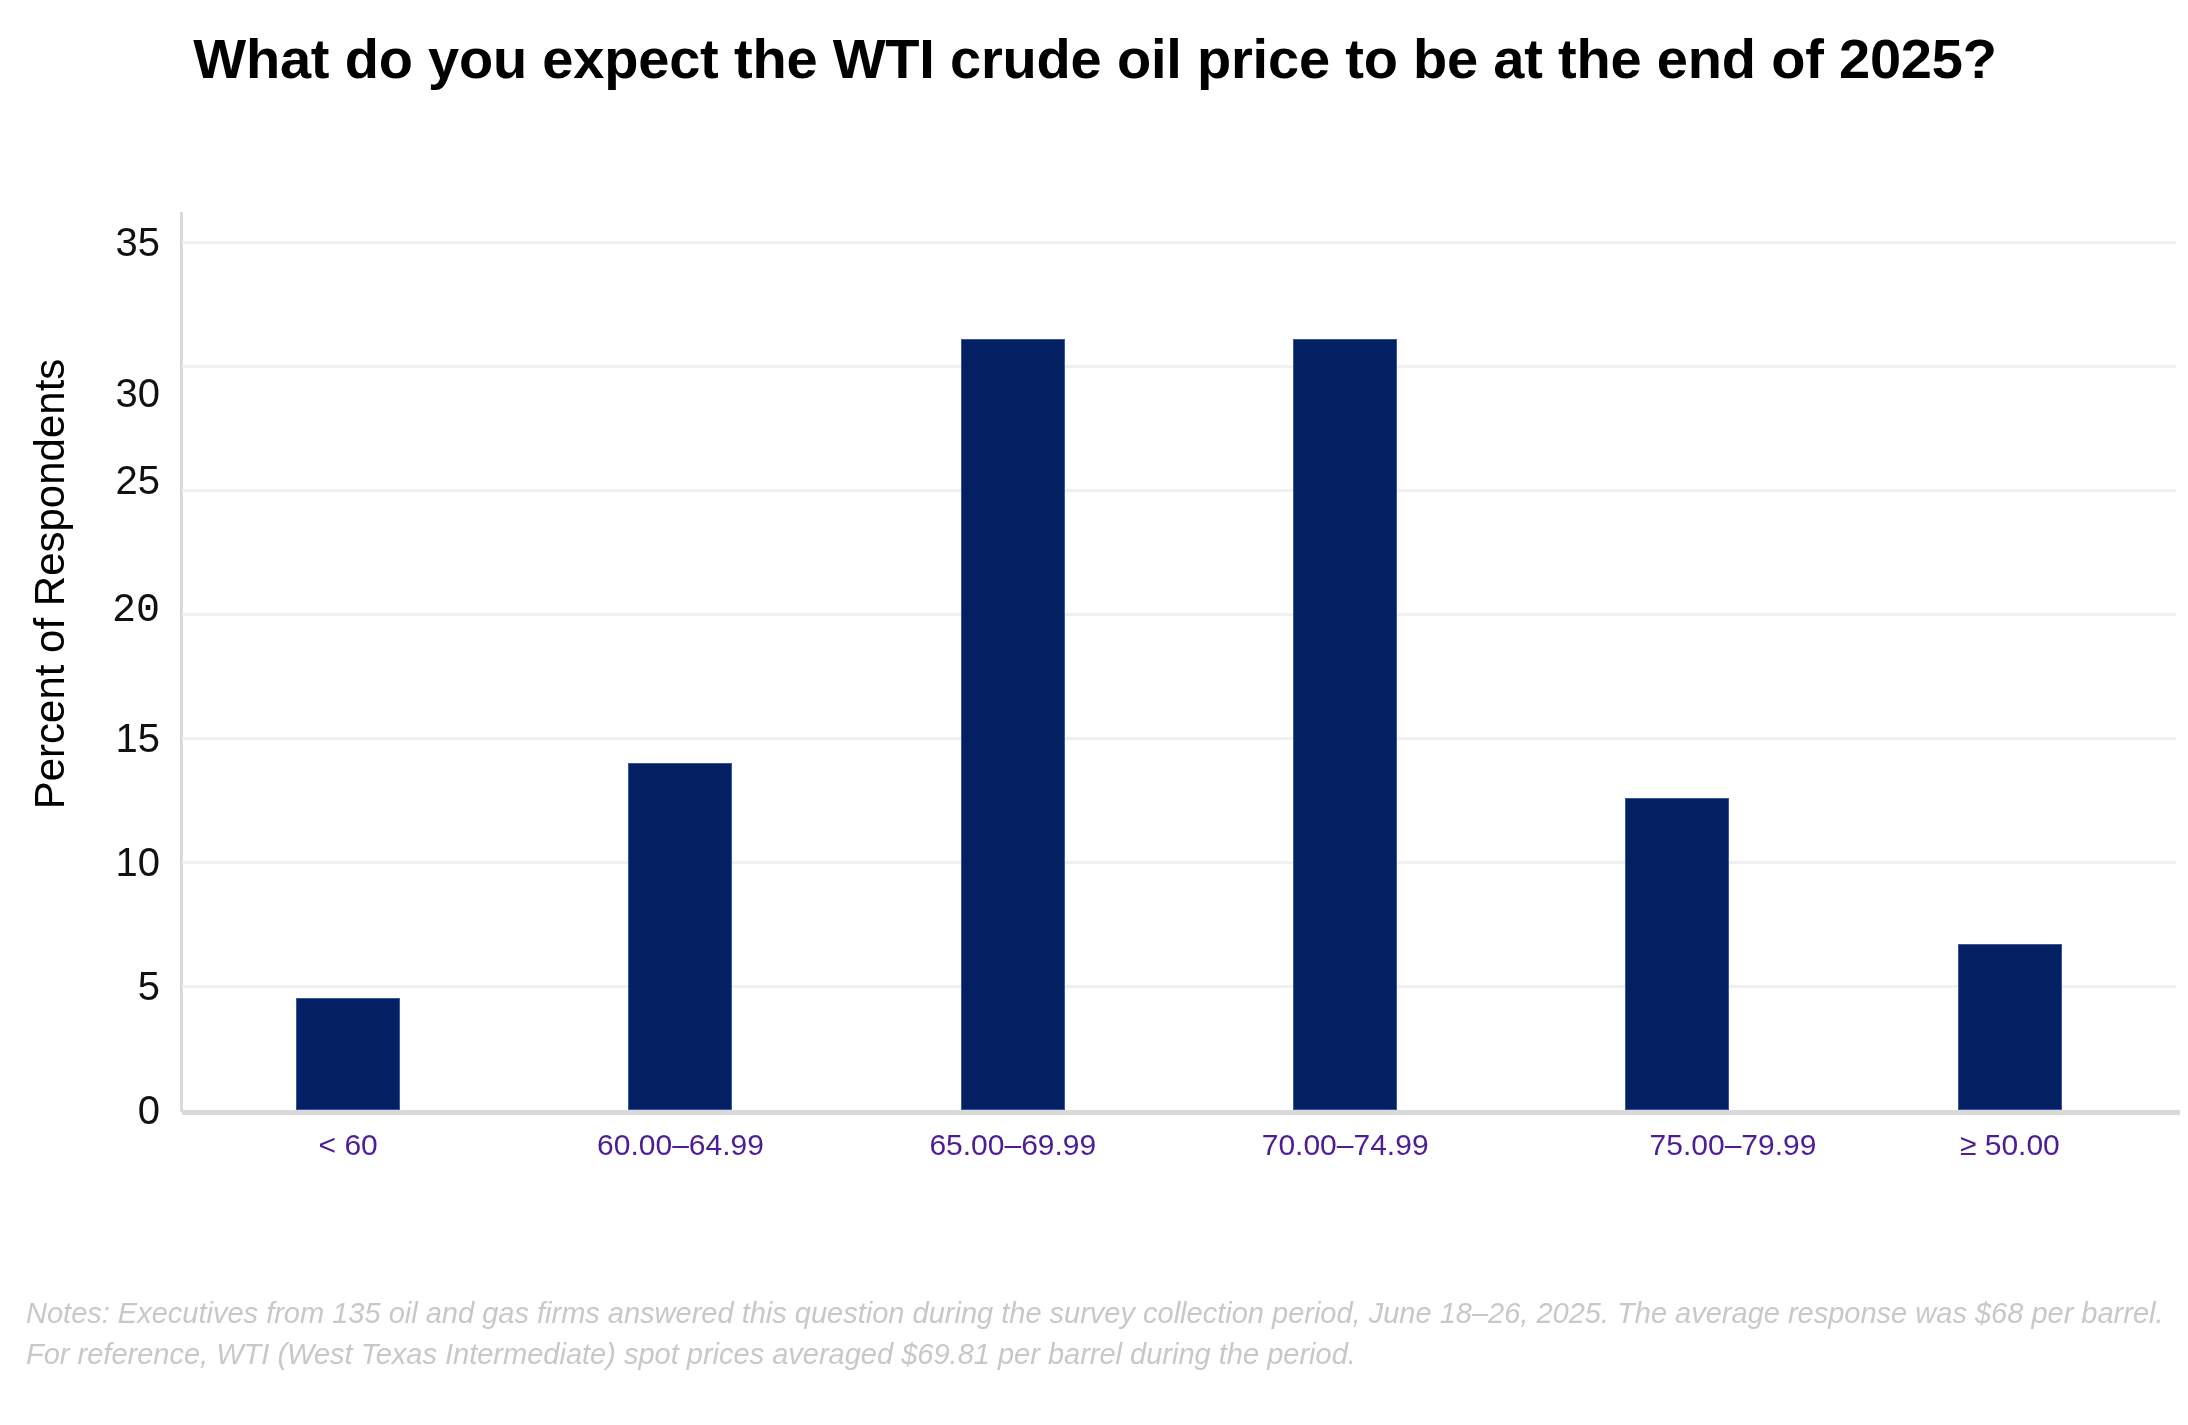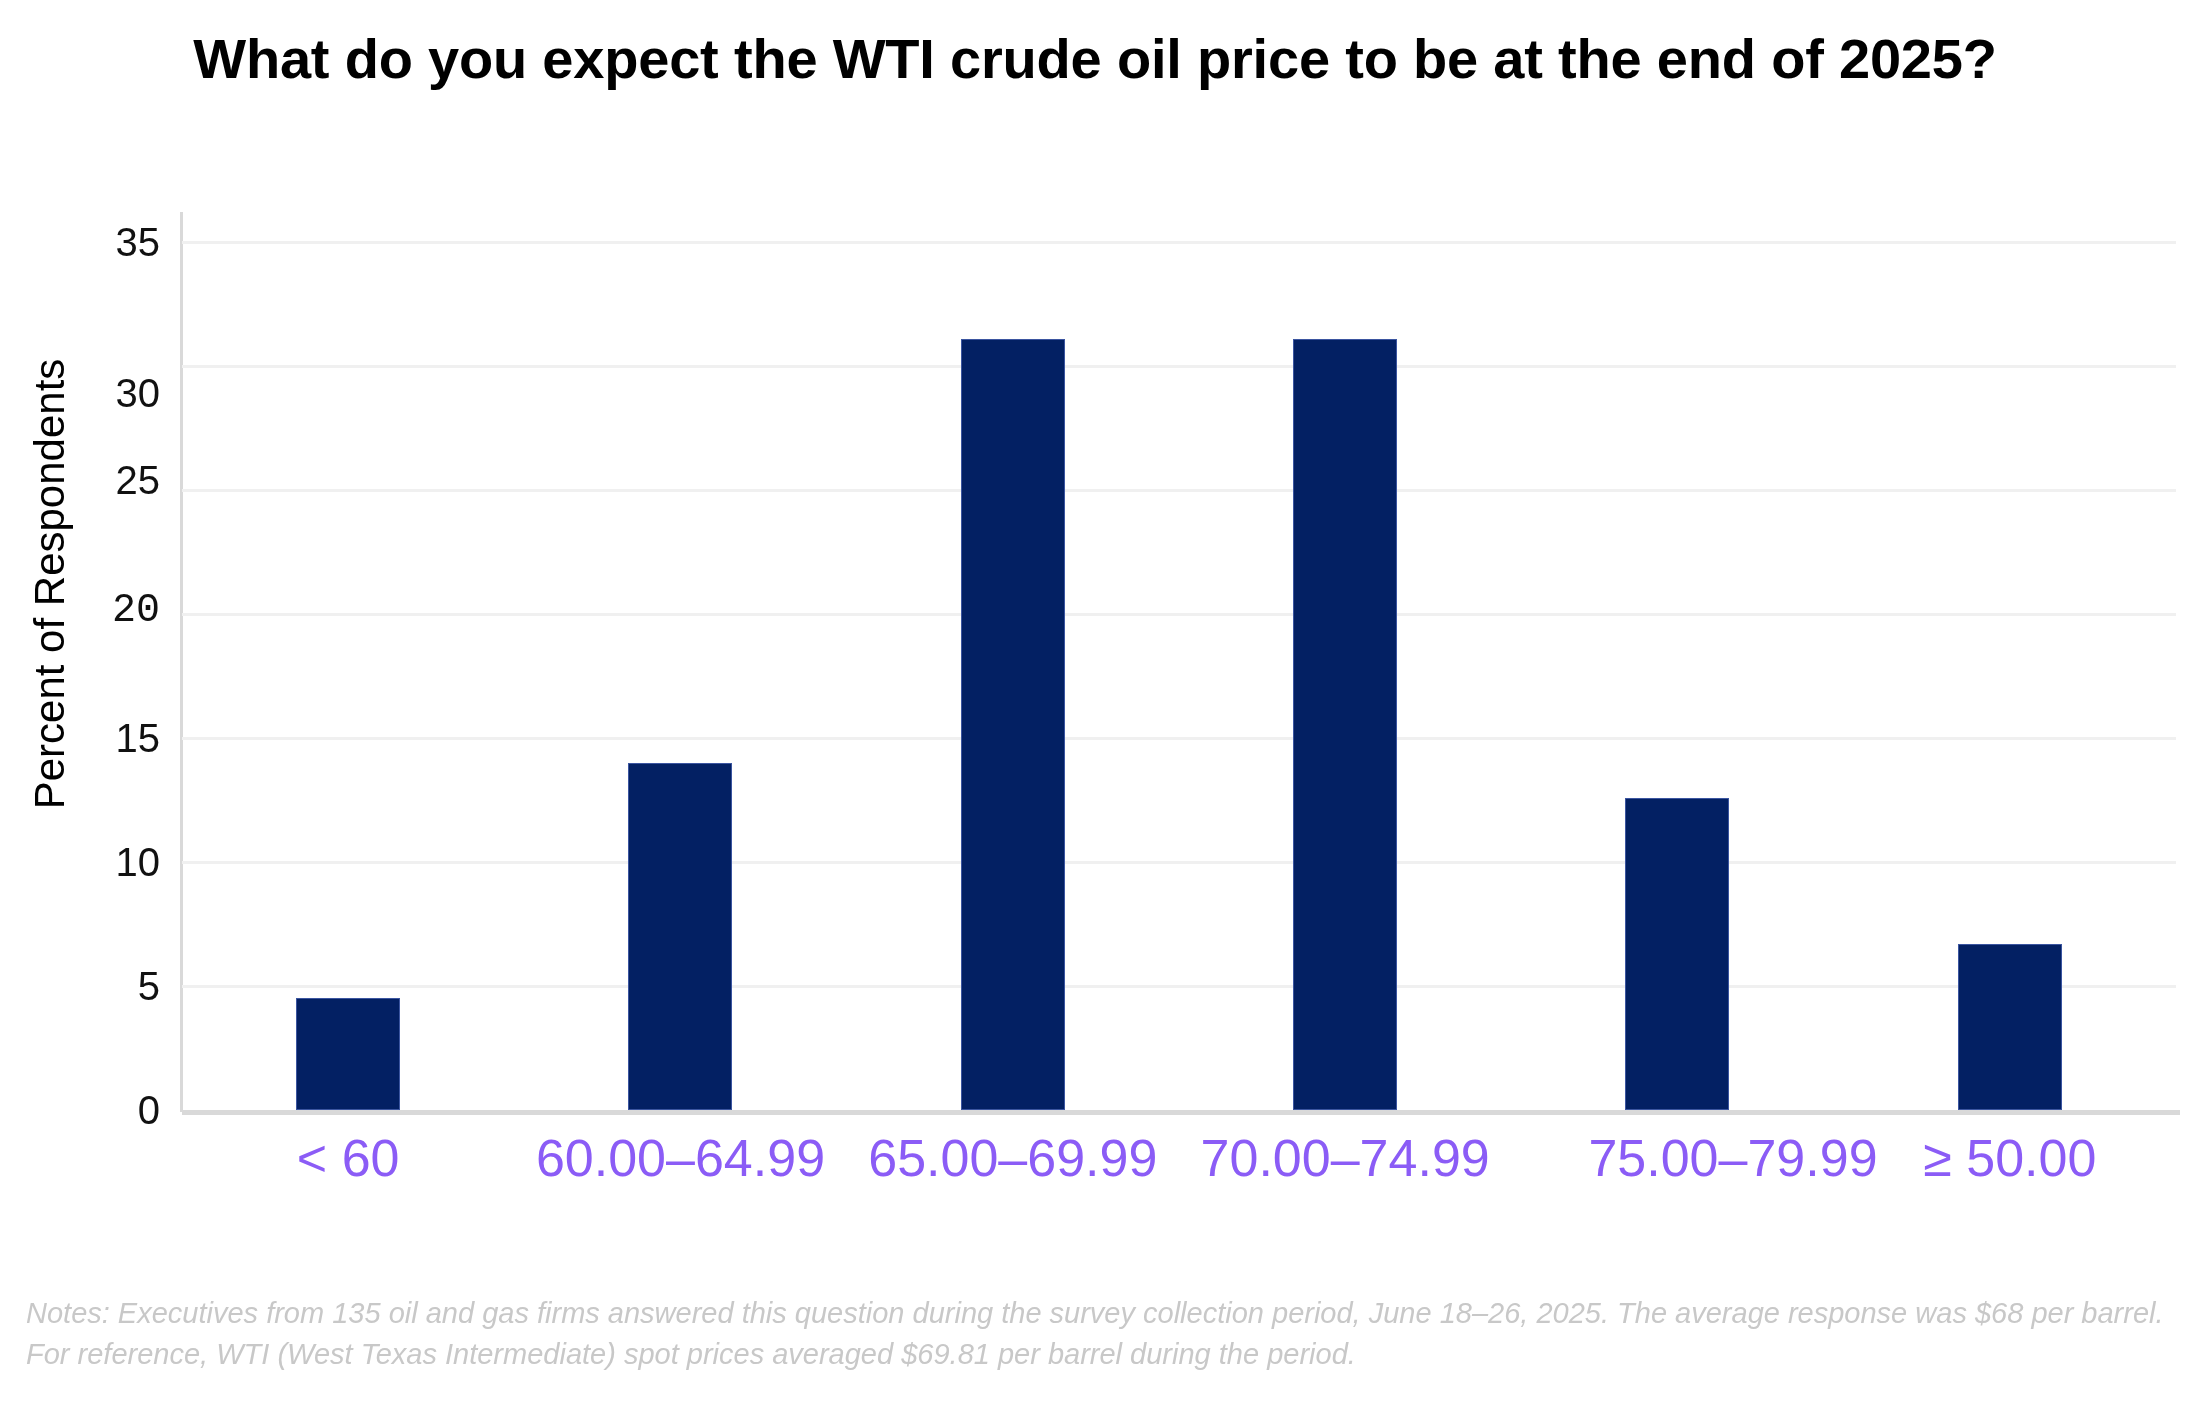--- a/index.html
+++ b/index.html
@@ -128,22 +128,22 @@
     position: absolute;
     left: 182px;
     top: 1128px;
     width: 1994px;
     height: 60px;
   }
   .xtick {
     position: absolute;
     top: 0;
     text-align: left;
-    font-size: 52px;
-    color: #8b5cf6;
+    font-size: 30px;
+    color: #4c1d95;
     white-space: nowrap;
     transform: translateX(-50%);
   }
 
   
   #x-axis-title {
     position: absolute;
     left: 182px;
     top: 1205px;
     width: 1994px;

